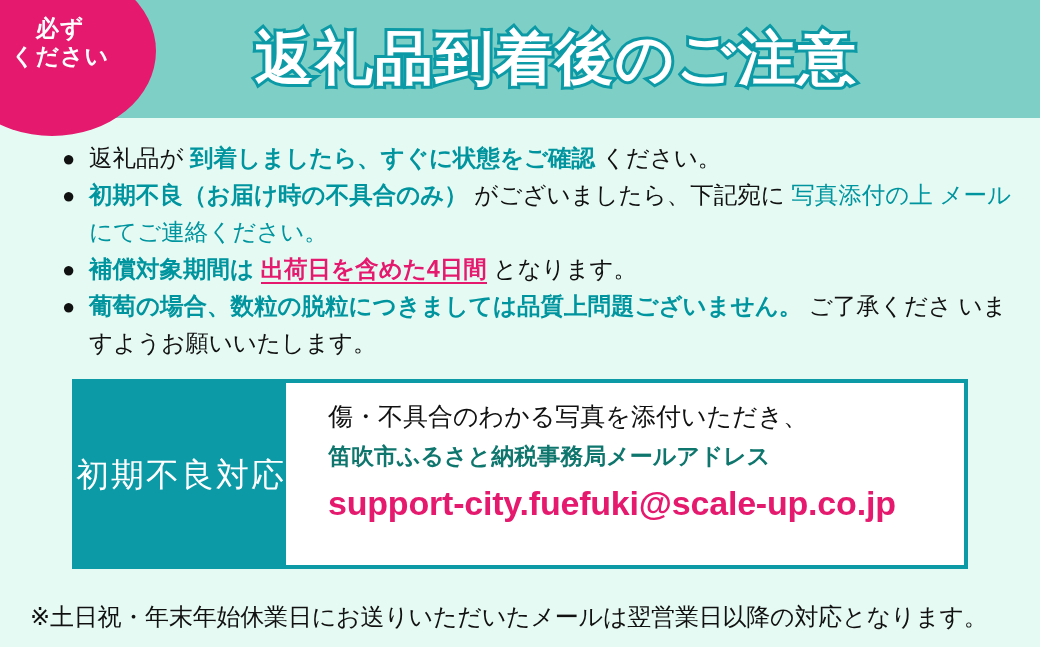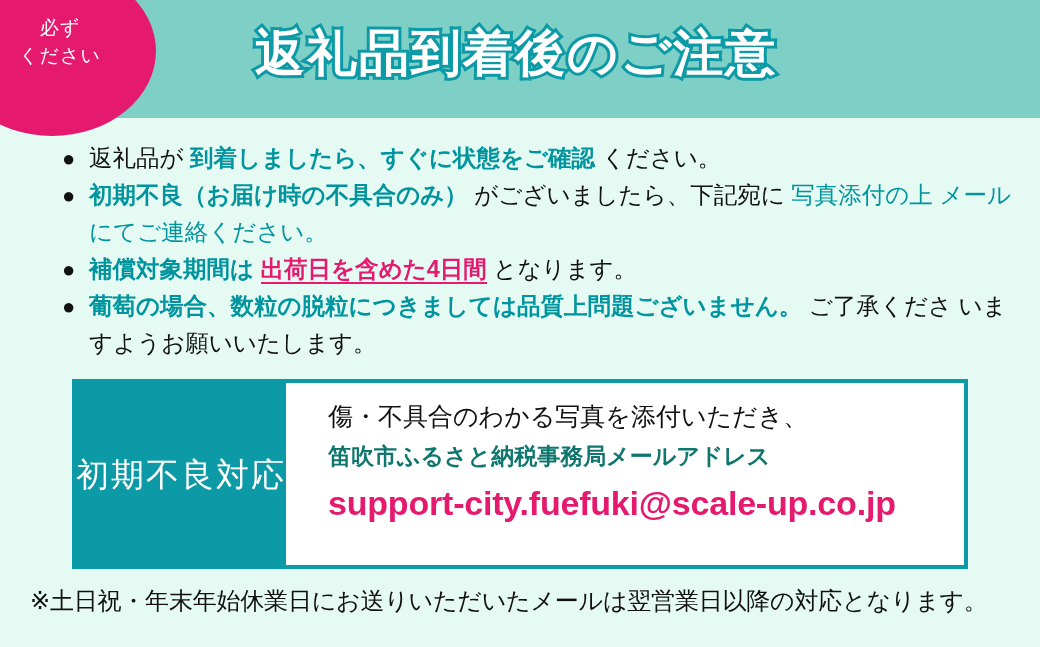--- a/index.html
+++ b/index.html
@@ -24,21 +24,21 @@
     top: 0;
     width: 1040px;
     height: 118px;
     background: #7ed0c6;
   }
 
   .banner-title {
     position: absolute;
     left: 255px;
     top: 20px;
-    font-size: 50px;
+    font-size: 58px;
     font-weight: bold;
     letter-spacing: 2px;
     color: #ffffff;
     -webkit-text-stroke: 6px #0b9aa6;
     paint-order: stroke fill;
     white-space: nowrap;
   }
 
   
   .badge {
@@ -52,23 +52,23 @@
     z-index: 5;
   }
 
   .badge-text {
     position: absolute;
     left: 52px;
     top: 48px;
     width: 120px;
     text-align: center;
     color: #ffffff;
-    font-size: 19px;
+    font-size: 23px;
     line-height: 28px;
-    font-weight: normal;
+    font-weight: bold;
     letter-spacing: 1px;
   }
   .badge-text div { white-space: nowrap; }
 
   
   .bullets {
     position: absolute;
     left: 62px;
     top: 140px;
     width: 960px;
@@ -159,21 +159,21 @@
     color: #e5196e;
     font-weight: bold;
     letter-spacing: -0.2px;
     white-space: nowrap;
   }
 
   
   .footnote {
     position: absolute;
     left: 30px;
-    top: 584px;
+    top: 600px;
     font-size: 24px;
     line-height: 34px;
     color: #111111;
     letter-spacing: -0.2px;
     white-space: nowrap;
     text-align: right;
   }
 </style>
 </head>
 <body>

